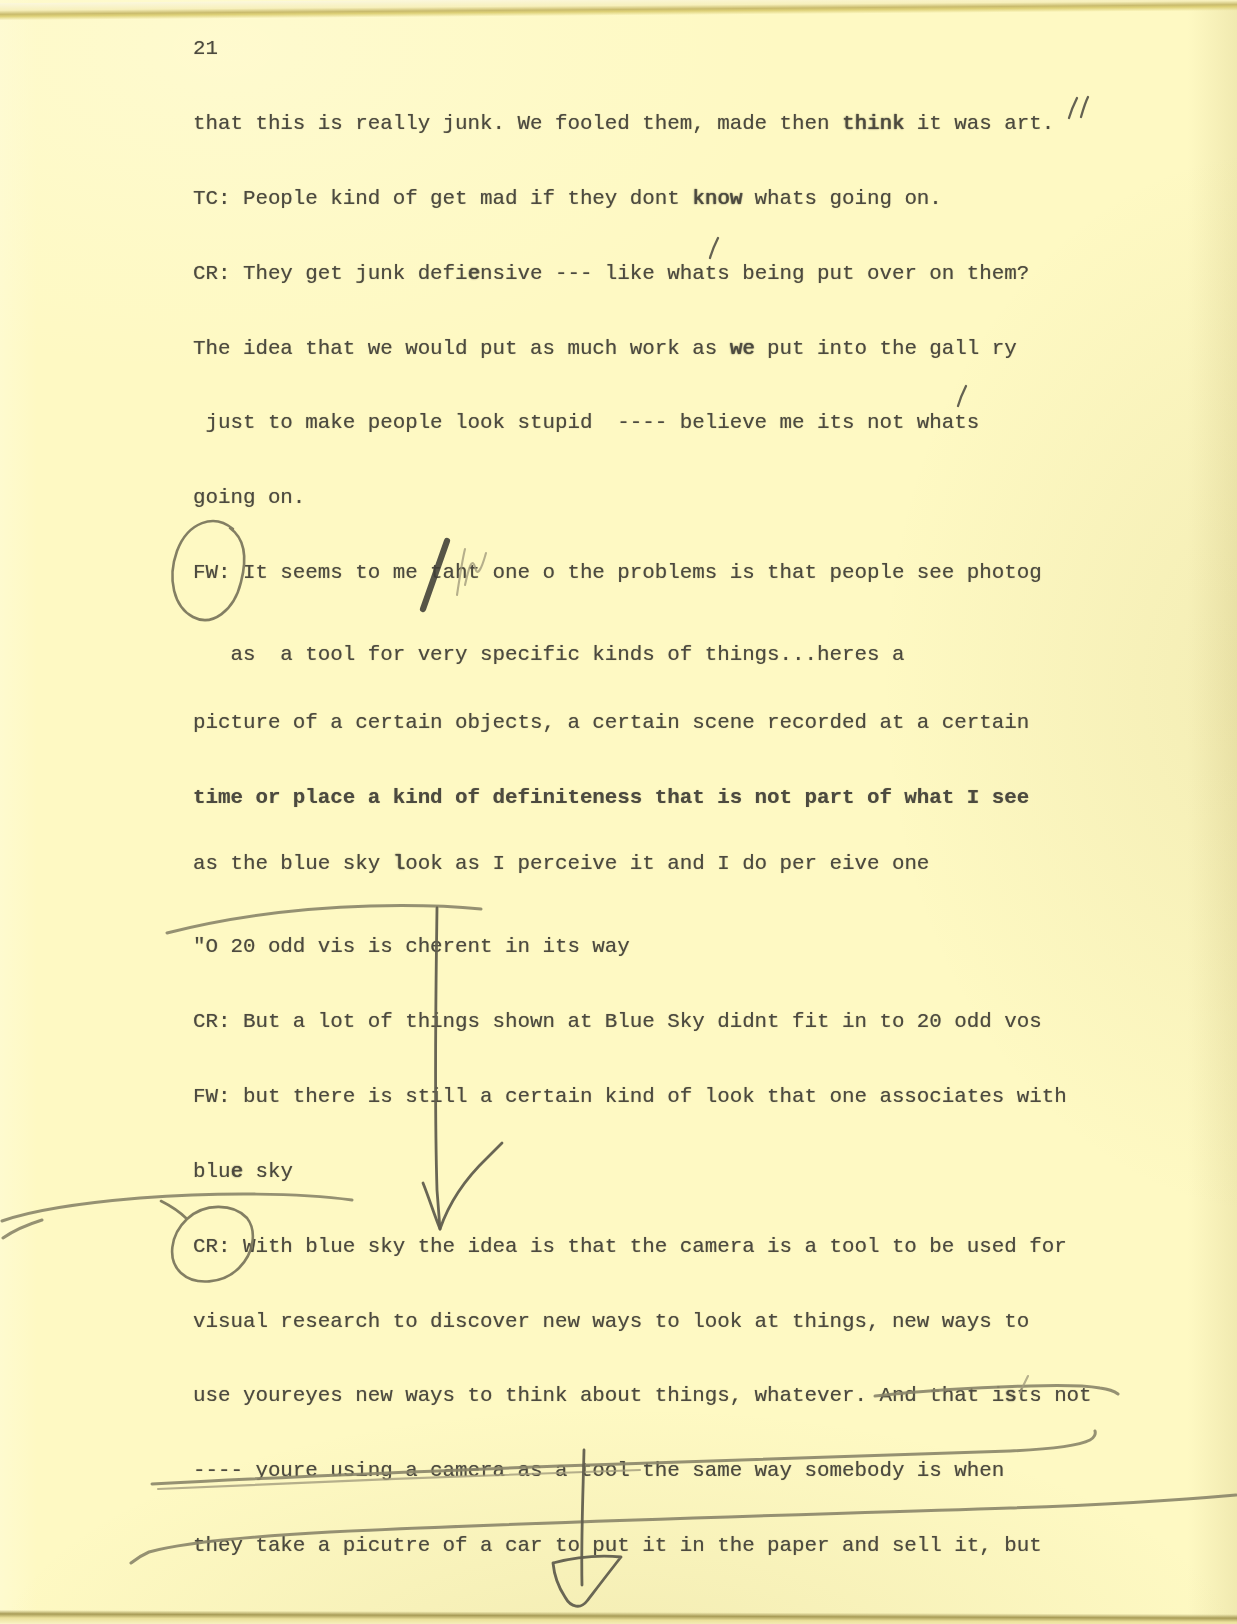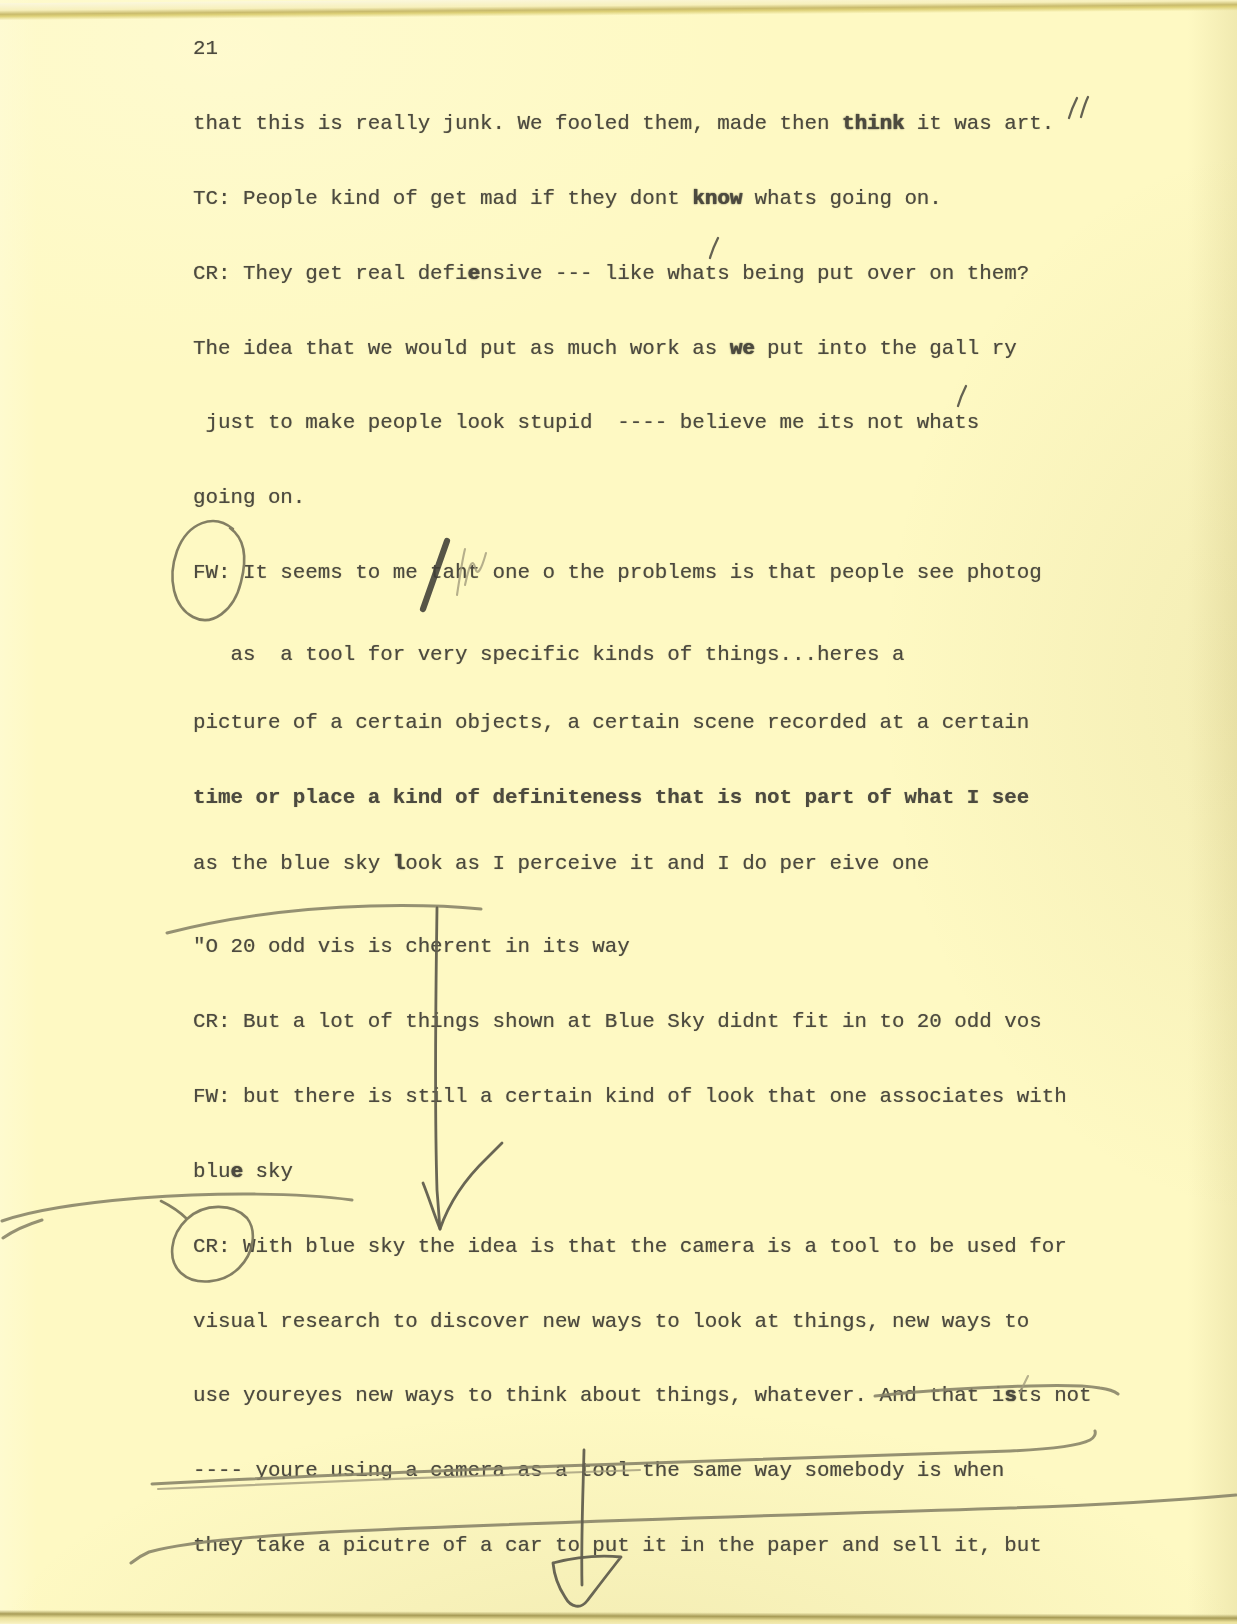--- a/index.html
+++ b/index.html
@@ -30,21 +30,21 @@
   .tline{
     position:absolute;left:193px;white-space:pre;
     font-size:20.8px;line-height:26px;color:#4c4a3f;
     text-shadow:0 0 1px rgba(72,68,54,.45), .4px .4px 0 rgba(72,68,54,.18);
   }
   .pagenum{
     position:absolute;left:193px;top:36px;white-space:pre;
     font-size:20.8px;line-height:26px;color:#4c4a3f;
     text-shadow:0 0 1px rgba(72,68,54,.45);
   }
-  .ov{font-weight:bold;text-shadow:0 0 1.6px rgba(46,44,36,.95), .8px 0 0 rgba(46,44,36,.55);}
+  .ov{font-weight:normal;text-shadow:0 0 1.6px rgba(46,44,36,.95), .8px 0 0 rgba(46,44,36,.55);}
   svg.marks{position:absolute;top:0;left:0;pointer-events:none;}
   .p{fill:none;stroke-linecap:round;stroke-linejoin:round;}
   .pencil{stroke:#8a8569;stroke-width:3;opacity:.9;}
   .pencil-lt{stroke:#a39c7d;stroke-width:2.1;opacity:.8;}
   .pencil-dk{stroke:#615e4e;stroke-width:2.8;opacity:.95;}
   .pencil-cir{stroke:#767159;stroke-width:2.6;opacity:.9;}
   .ink{stroke:#3f3e35;stroke-width:6.2;opacity:.88;}
   .hand{stroke:#535146;stroke-width:2.3;opacity:.9;}
 </style>
 </head>
@@ -53,21 +53,21 @@
 <div class="page">
   <div class="sheen"></div>
   <div class="top-edge"></div>
   <div class="bottom-edge"></div>
 
   <div class="pagenum">21</div>
 
   <div id="transcript">
       <div class="tline" style="top: 111px;"><span>that this is really junk. We fooled them, made then </span><span class="ov">think</span><span> it was art.</span></div>
       <div class="tline" style="top: 185.85px;"><span>TC: People kind of get mad if they dont </span><span class="ov">know</span><span> whats going on.</span></div>
-      <div class="tline" style="top: 260.7px;"><span>CR: They get real defi</span><span class="ov">e</span><span>nsive --- like whats being put over on them?</span></div>
+      <div class="tline" style="top: 260.7px;"><span>CR: They get junk defi</span><span class="ov">e</span><span>nsive --- like whats being put over on them?</span></div>
       <div class="tline" style="top: 335.55px;"><span>The idea that we would put as much work as </span><span class="ov">we</span><span> put into the gall ry</span></div>
       <div class="tline" style="top: 410.4px; text-align: right;"><span> just to make people look stupid  ---- believe me its not whats</span></div>
       <div class="tline" style="top: 485.25px;"><span>going on.</span></div>
       <div class="tline" style="top: 560.1px;"><span>FW: It seems to me taht one o the problems is that people see photog</span></div>
       <div class="tline" style="top: 634.95px; margin-top: 7px;"><span>   as  a tool for very specific kinds of things...heres a</span></div>
       <div class="tline" style="top: 709.8px;"><span>picture of a certain objects, a certain scene recorded at a certain</span></div>
       <div class="tline" style="top: 784.65px; font-weight: bold;"><span>time or place a kind of definiteness that is not part of what I see</span></div>
       <div class="tline" style="top: 851px;"><span>as the blue sky </span><span class="ov">l</span><span>ook as I perceive it and I do per eive one</span></div>
       <div class="tline" style="top: 934.35px;"><span>"O 20 odd vis is cherent in its way</span></div>
       <div class="tline" style="top: 1009.2px;"><span>CR: But a lot of things shown at Blue Sky didnt fit in to 20 odd vos</span></div>

